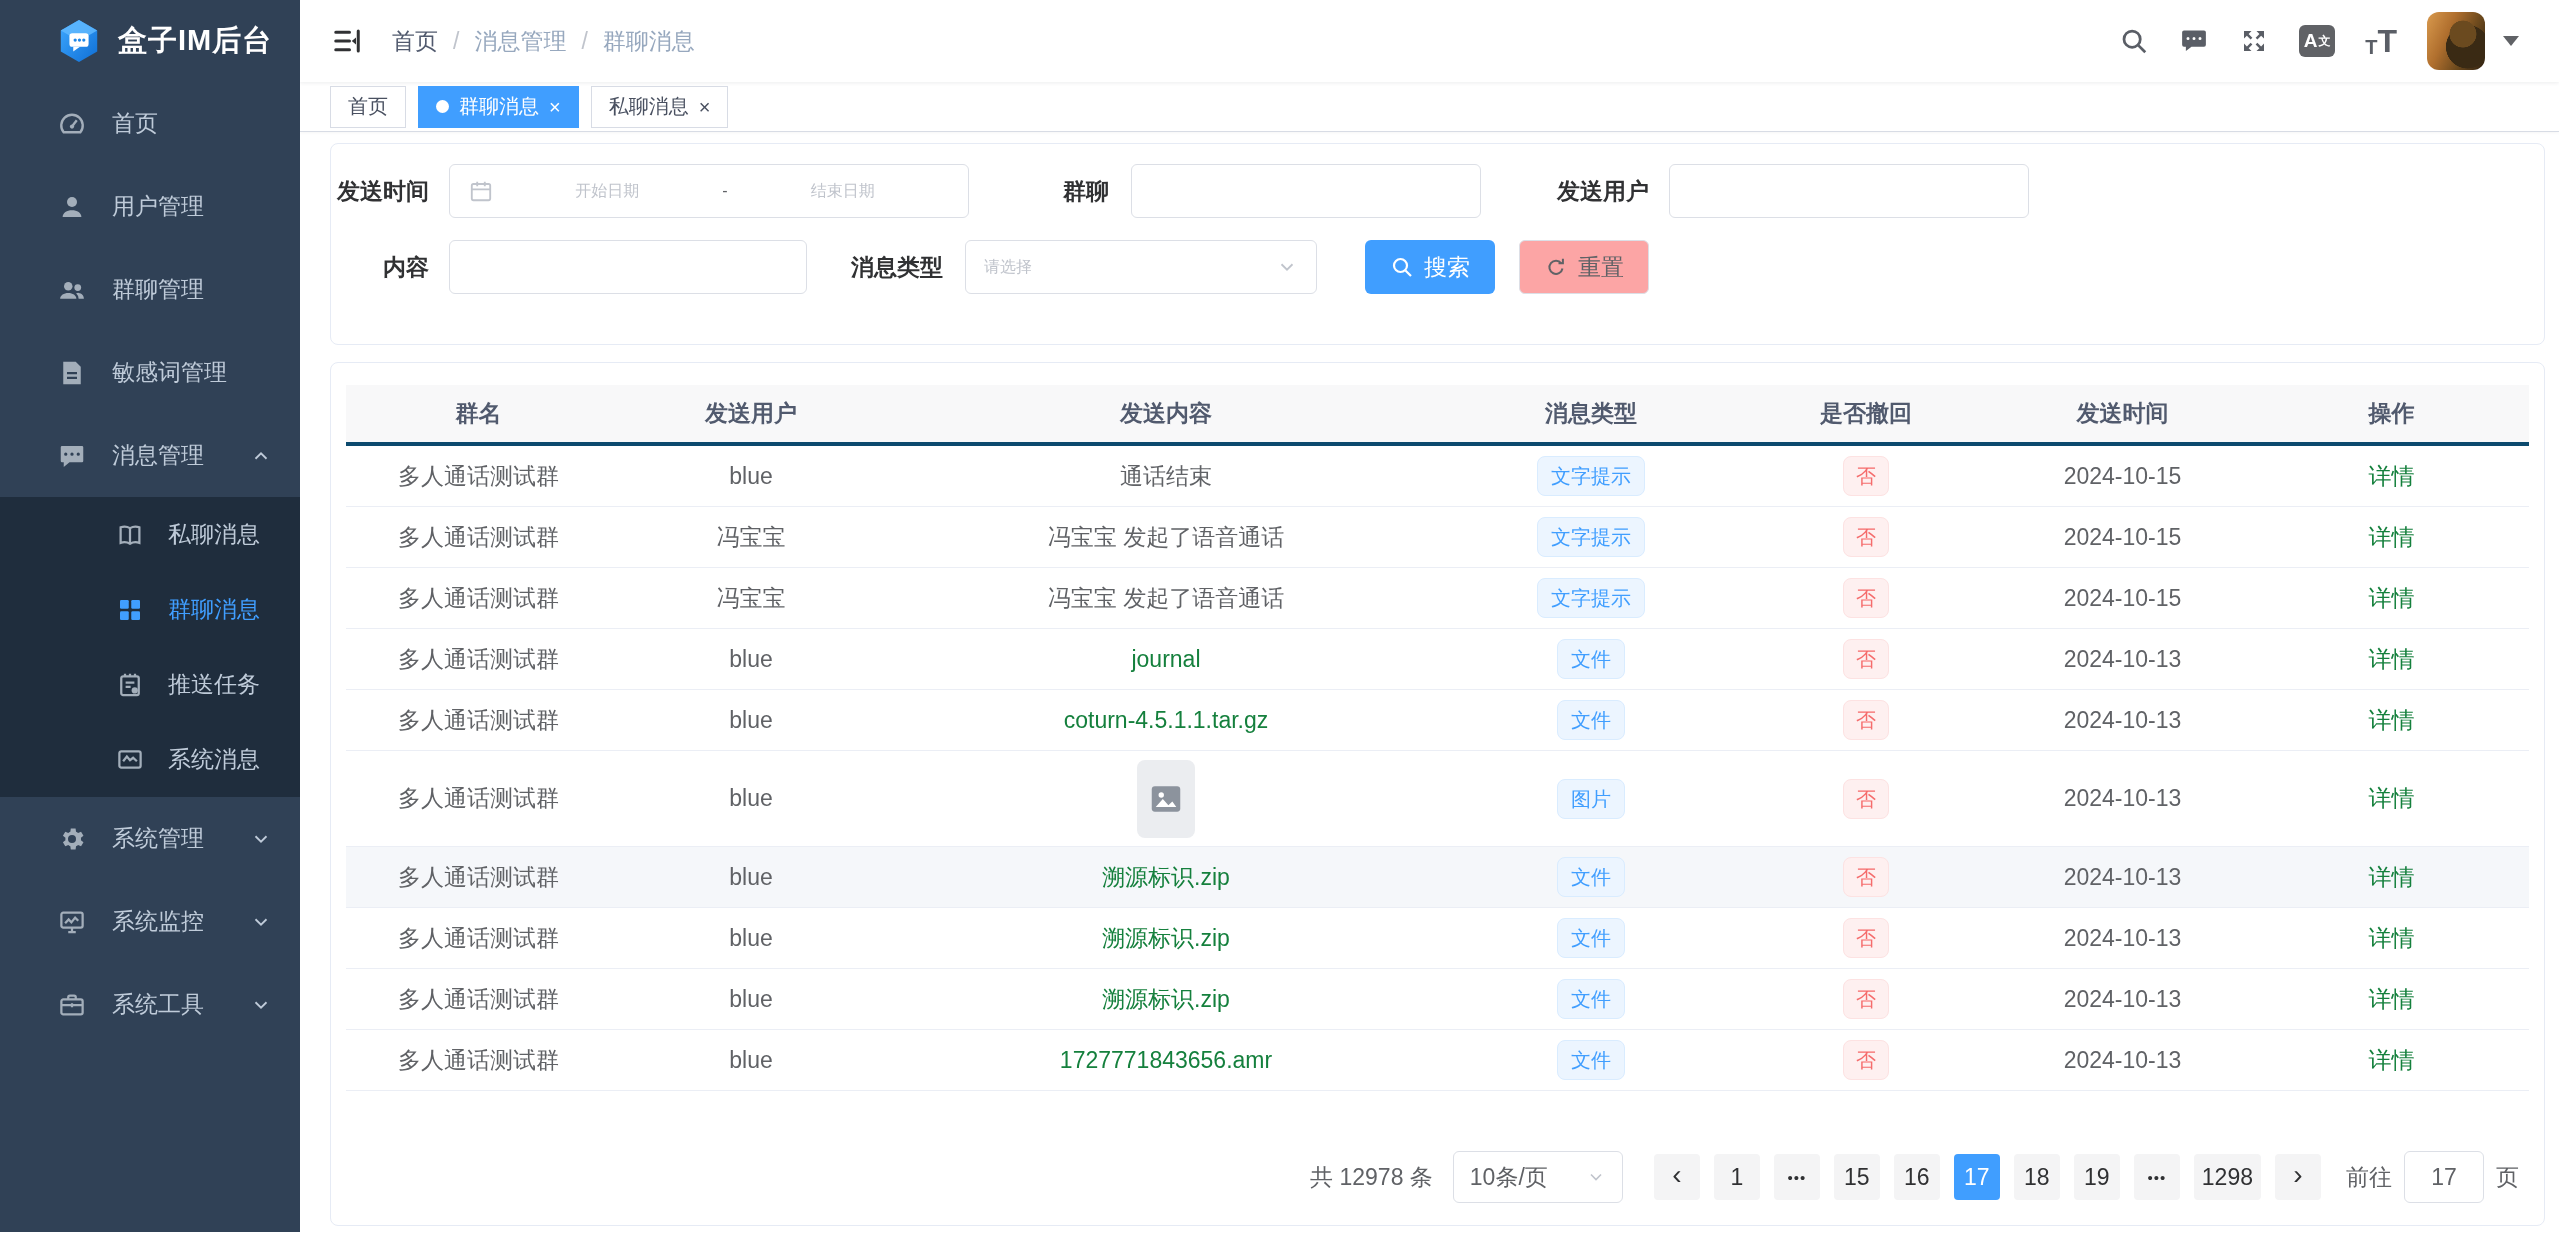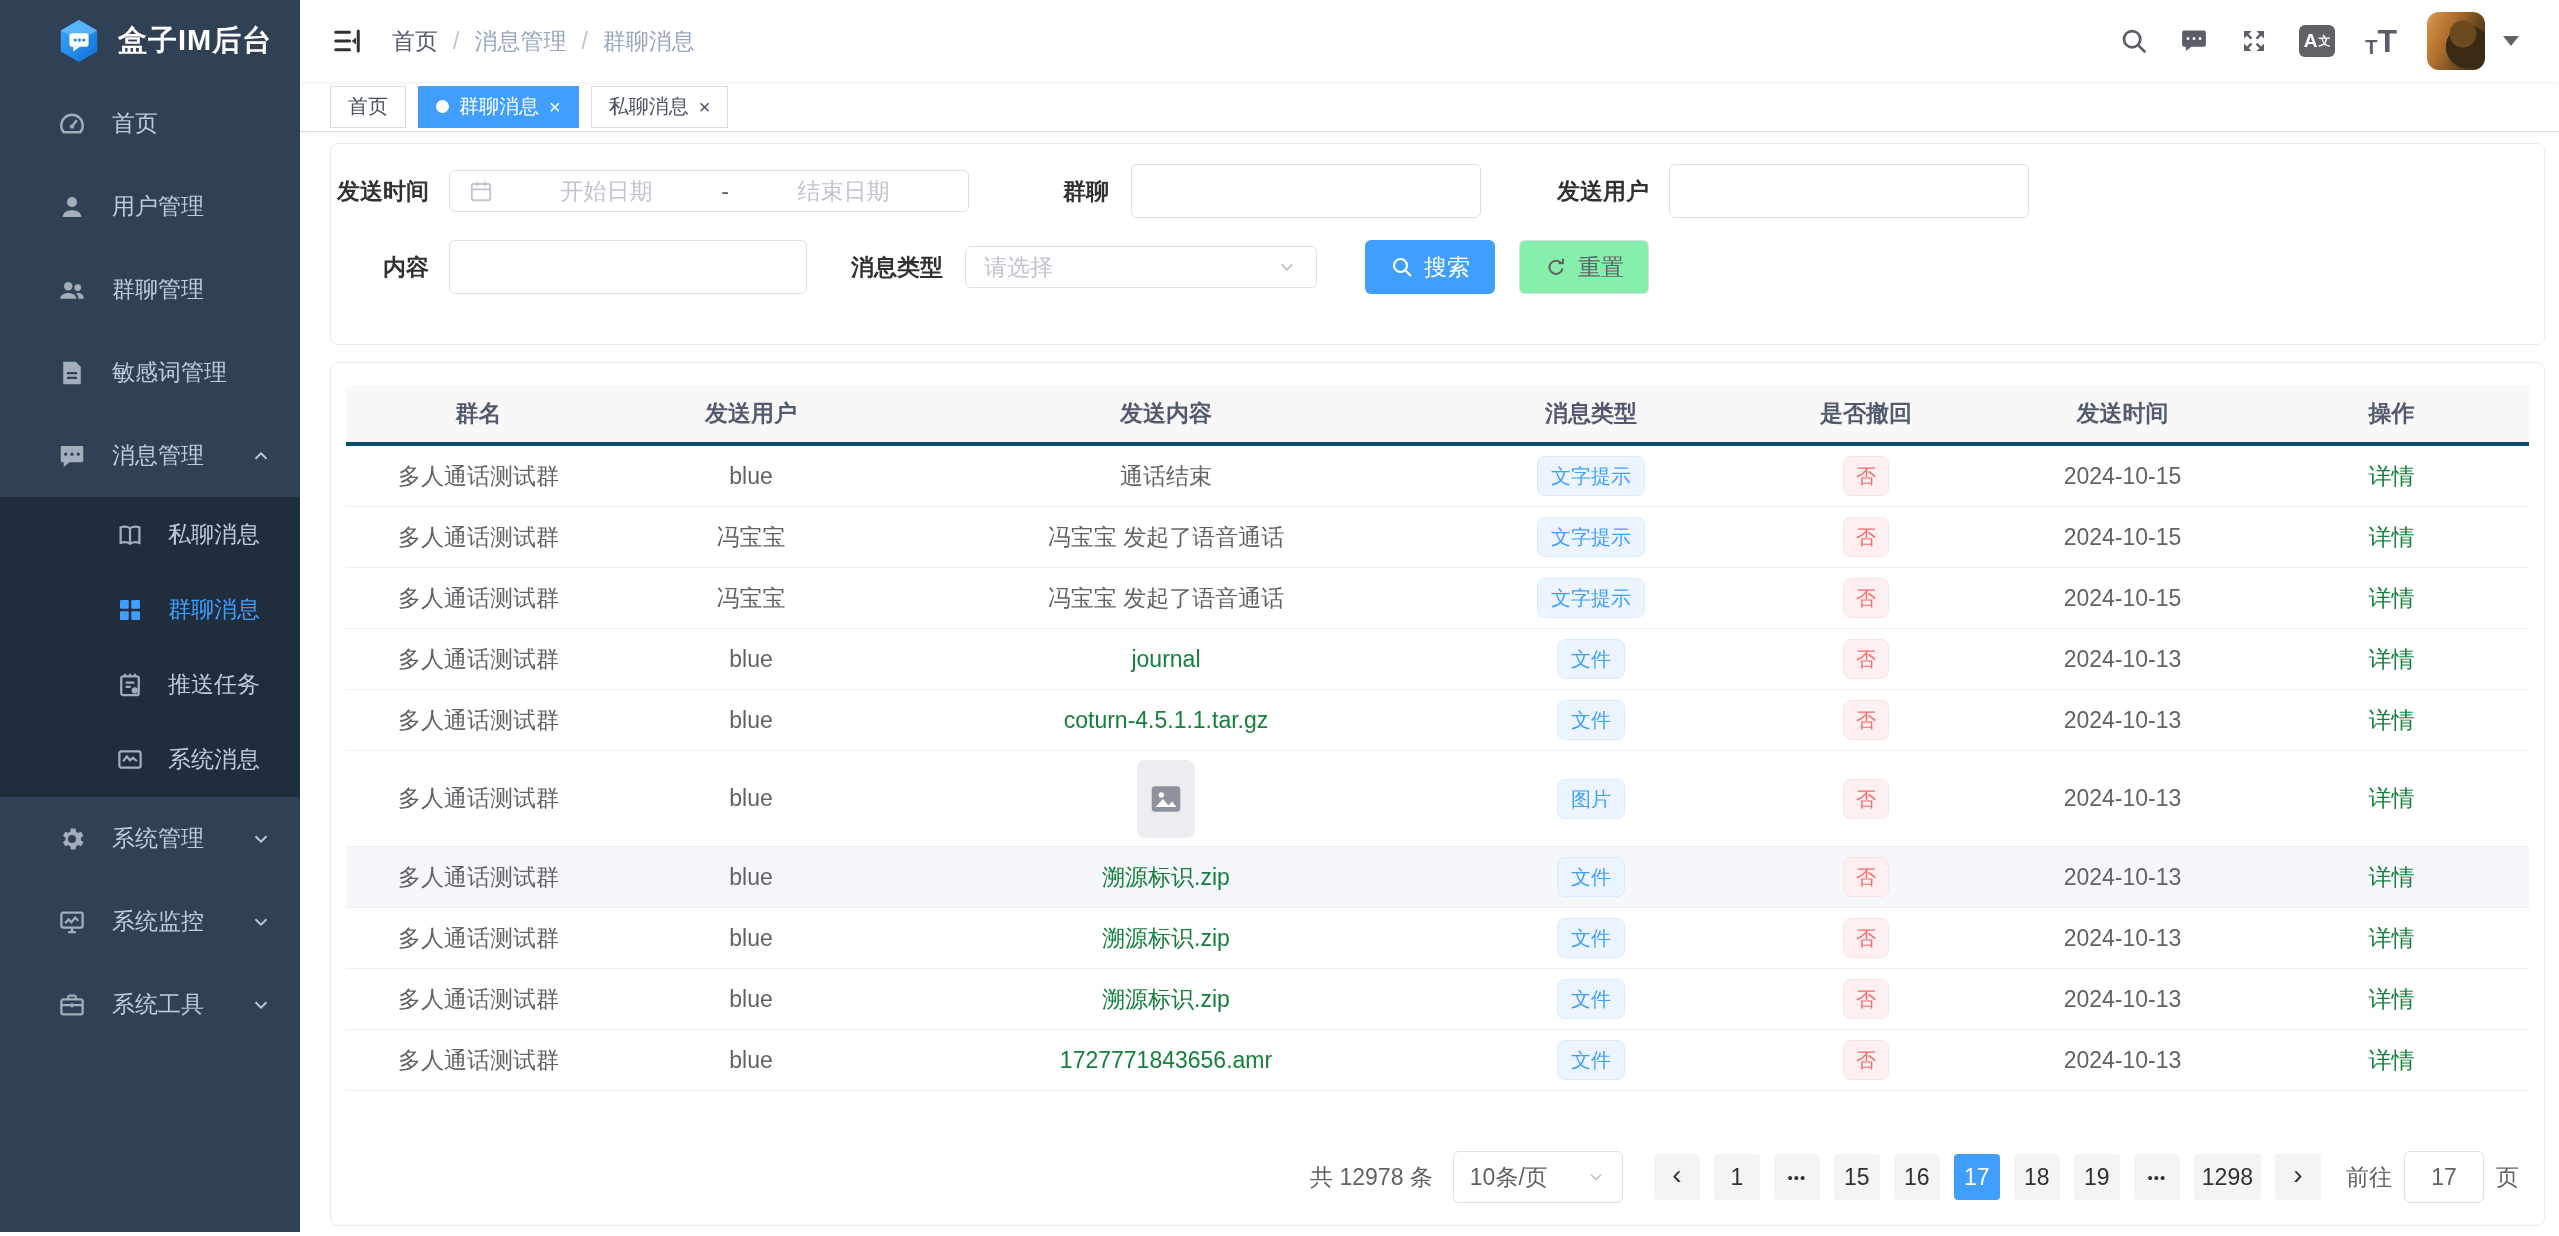--- a/index.html
+++ b/index.html
@@ -63,38 +63,38 @@
   .tab.has-dot .tab-dot { display:inline-block; }
   .tab.closable .tab-close { display:inline-block; }
 
   
   .content { padding:11px 14px 0 30px; }
   .card { background:#fff; border:1px solid #e6ebf5; border-radius:8px; }
   .form-card { padding:20px 0 50px 0; margin-bottom:17px; }
   .form-row { display:flex; align-items:center; }
   .form-row + .form-row { margin-top:22px; }
   .fi-label { font-weight:bold; color:#303133; font-size:23px; text-align:right; flex:0 0 auto; }
-  .input, .select, .date-range { border:1px solid #dcdfe6; border-radius:6px; height:42px; background:#fff;
-    display:flex; align-items:center; padding:16px 18px; font-size:23px; color:#606266; }
+  .input, .select, .date-range { border:1px solid #dcdfe6; border-radius:6px; height:54px; background:#fff;
+    display:flex; align-items:center; padding:16px 18px; font-size:16px; color:#606266; }
   input.text-input { border:1px solid #dcdfe6; border-radius:6px; height:54px; font-size:23px; color:#606266;
     padding:0 18px; outline:none; font-family:inherit; }
   .placeholder { color:#c0c4cc; }
   .date-range { width:520px; }
   .date-range .cal-ico { color:#c0c4cc; display:flex; margin-right:6px; }
   .date-range .cal-ico svg { width:26px; height:26px; }
   .date-range .dr-part { flex:1; text-align:center; }
   .date-range .dr-sep { color:#606266; padding:0 8px; }
   .select { width:352px; justify-content:space-between; cursor:pointer; }
   .select .sel-arrow { color:#c0c4cc; display:flex; }
   .select .sel-arrow svg { width:22px; height:22px; }
   .btn { height:54px; border-radius:6px; display:inline-flex; align-items:center; gap:10px;
     font-size:23px; padding:16px 24px; cursor:pointer; border:1px solid transparent; }
   .btn svg { width:24px; height:24px; }
   .btn-primary { background:#409eff; color:#fff; }
-  .btn-plain { background:#86efac; border-color:#dcdfe6; color:#606266; }
+  .btn-plain { background:#fca5a5; border-color:#dcdfe6; color:#606266; }
 
   
   .table-card { padding:22px 15px 22px 15px; }
   .tbl-head, .tbl-row { display:grid; grid-template-columns:265px 280px 550px 300px 250px auto 275px;
     align-items:center; text-align:center; }
   .tbl-head { height:61px; background:#f8f8f9; color:#515a6e; font-weight:bold; font-size:23px;
     border-bottom:4px solid #0c4a6e; }
   .tbl-row { min-height:61px; border-bottom:1px solid #ebeef5; font-size:23px; color:#606266; }
   .tbl-row.hl { background:#f5f7fa; }
   .tbl-row.img-row { min-height:96px; }

